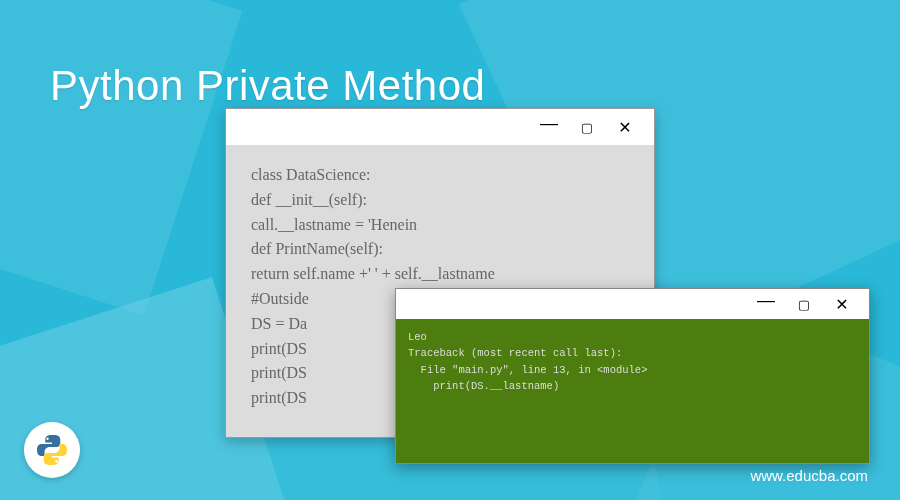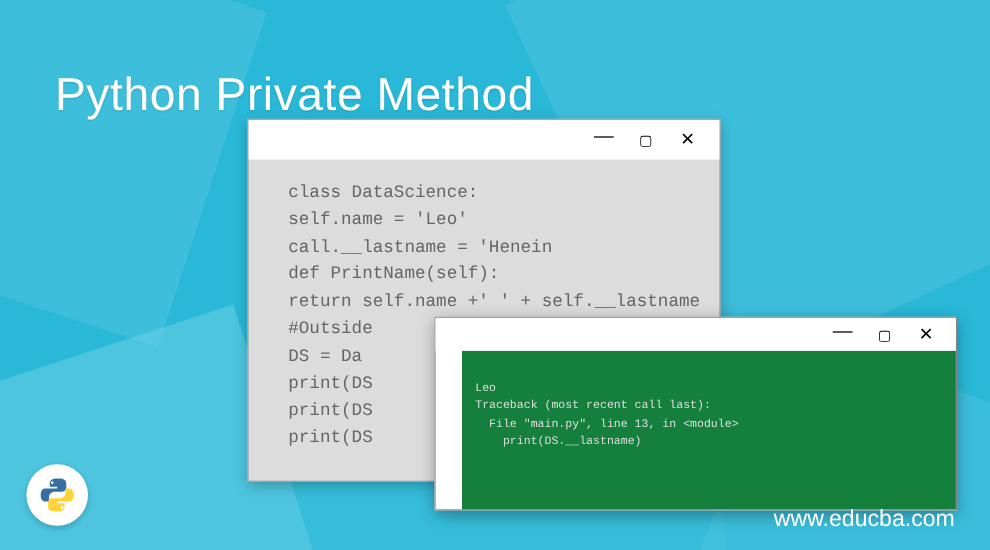--- a/index.html
+++ b/index.html
@@ -100,22 +100,22 @@
     }
     .win-btn {
       width: 38px;
       height: 28px;
       display: flex;
       align-items: center;
       justify-content: center;
       font-family: Arial, sans-serif;
     }
     .code-body {
-      padding: 18px 20px 10px 36px;
-      font-family: Liberation Mono, monospace;
+      padding: 18px 20px 10px 25px;
+      font-family: Liberation Serif, serif;
       font-size: 16px;
       color: #666;
       line-height: 1.55;
     }
     .code-body div { white-space: pre; }
     .console-window {
       position: absolute;
       top: 288px;
       left: 395px;
       width: 475px;
@@ -127,28 +127,27 @@
     }
     .console-titlebar {
       height: 30px;
       background: #fff;
       display: flex;
       justify-content: flex-end;
       align-items: center;
       padding-right: 8px;
     }
     .console-body {
-      background: #15803d;
+      background: #4d7c0f;
       color: #ddd;
       height: calc(100% - 30px);
-      padding: 26px 12px;
+      padding: 10px 12px;
       font-family: "Courier New", monospace;
       font-size: 10.5px;
       line-height: 1.55;
-      margin-left: 24px;
     }
     .console-body div { white-space: pre; }
     .python-logo {
       position: absolute;
       left: 24px;
       bottom: 22px;
       width: 56px;
       height: 56px;
       background: #fff;
       border-radius: 50%;
@@ -156,21 +155,21 @@
       align-items: center;
       justify-content: center;
       box-shadow: 0 2px 6px rgba(0,0,0,0.2);
       z-index: 10;
     }
     .site-url {
       position: absolute;
       right: 32px;
       bottom: 16px;
       color: #fff;
-      font-size: 21px;
+      font-size: 15px;
       z-index: 10;
     }
     .min-icon { font-size: 18px; position: relative; top: -4px; }
     .max-icon { font-size: 13px; }
     .close-icon { font-size: 16px; }
   </style>
 </head>
 <body>
 
 <div class="bg-shapes">
@@ -190,21 +189,21 @@
       </div>
     <div class="win-btn">
         <span class="max-icon">▢</span>
       </div>
     <div class="win-btn">
         <span class="close-icon">✕</span>
       </div>
   </div>
   <div class="code-body">
     <div>class DataScience:</div>
-    <div>self.name = 'Leo'</div>
+    <div>def __init__(self):</div>
     <div>call.__lastname = 'Henein</div>
     <div>def PrintName(self):</div>
     <div>return self.name +' ' + self.__lastname</div>
     <div>#Outside</div>
     <div>DS = Da</div>
     <div>print(DS</div>
     <div>print(DS</div>
     <div>print(DS</div>
   </div>
 </div>

